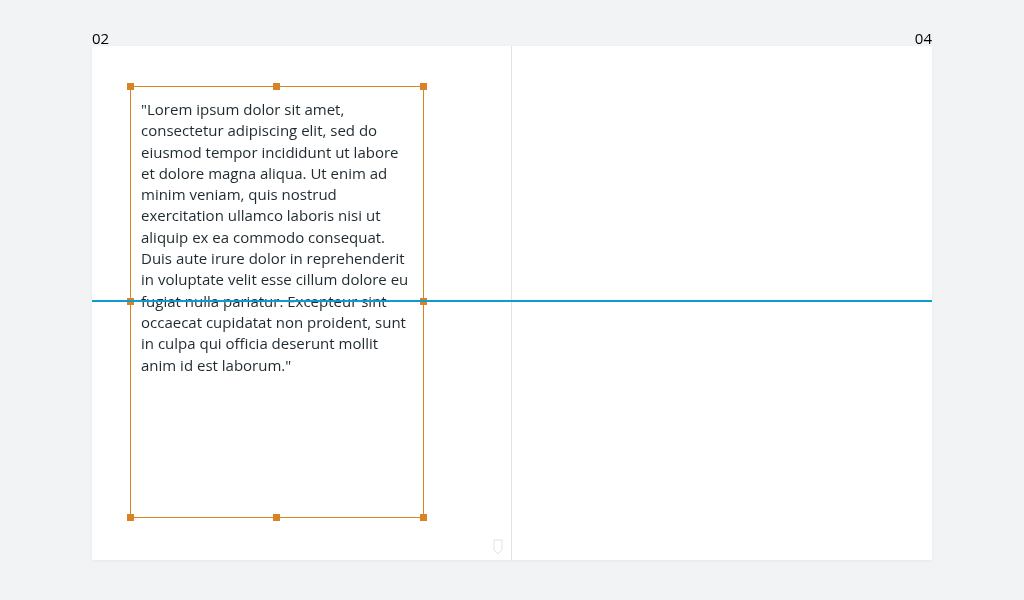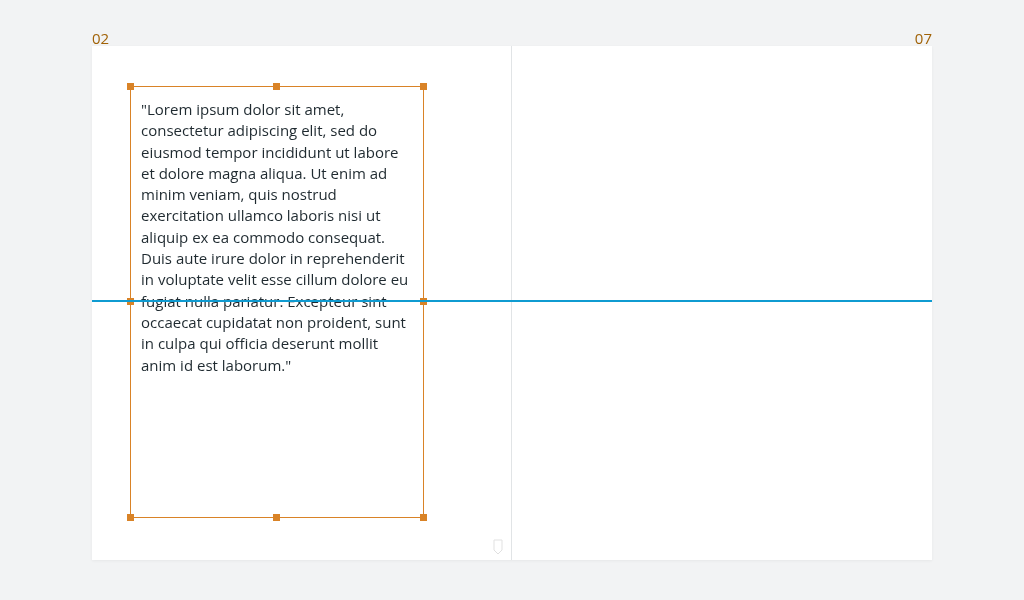--- a/index.html
+++ b/index.html
@@ -15,21 +15,21 @@
       position: absolute;
       top: 0;
       left: 0;
       width: 1024px;
       height: 600px;
     }
     .page-label {
       position: absolute;
       top: 28px;
       font-size: 15px;
-      color: #a16207;
+      color: #000000;
       font-weight: 400;
     }
     .page-label.left { left: 92px; }
     .page-label.right { right: 92px; }
     .spread {
       position: absolute;
       top: 46px;
       left: 92px;
       width: 840px;
       height: 514px;
@@ -94,21 +94,21 @@
       opacity: 0.25;
     }
     .page-footer-icon svg { width: 100%; height: 100%; }
   </style>
 </head>
 <body>
 
 <div class="workspace">
 
   <div class="page-label left">02</div>
-  <div class="page-label right">07</div>
+  <div class="page-label right">04</div>
 
   <div class="spread">
     <div class="page left-page">
 
       <div class="text-frame">
         <div class="text-frame-content">"Lorem ipsum dolor sit amet, consectetur adipiscing elit, sed do eiusmod tempor incididunt ut labore et dolore magna aliqua. Ut enim ad minim veniam, quis nostrud exercitation ullamco laboris nisi ut aliquip ex ea commodo consequat. Duis aute irure dolor in reprehenderit in voluptate velit esse cillum dolore eu fugiat nulla pariatur. Excepteur sint occaecat cupidatat non proident, sunt in culpa qui officia deserunt mollit anim id est laborum."</div>
 
         <div class="sel-handle h-tl"></div>
         <div class="sel-handle h-tm"></div>
         <div class="sel-handle h-tr"></div>

